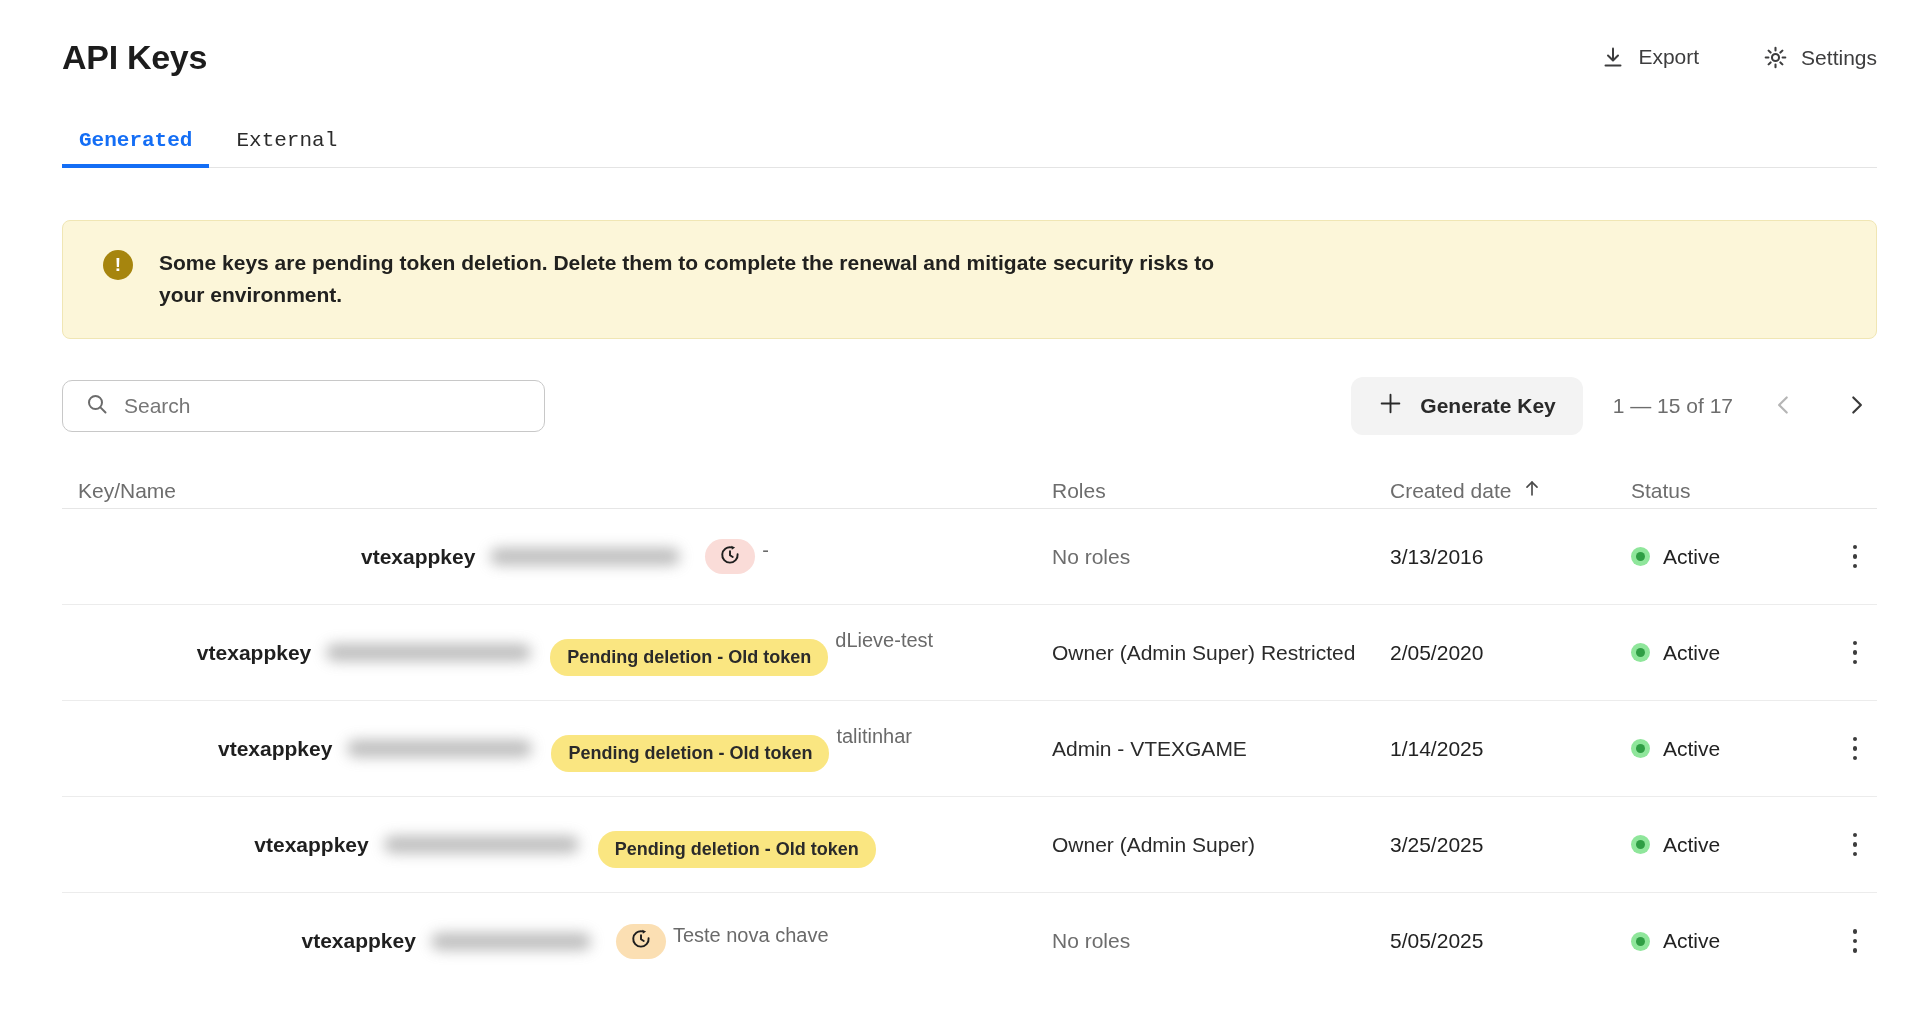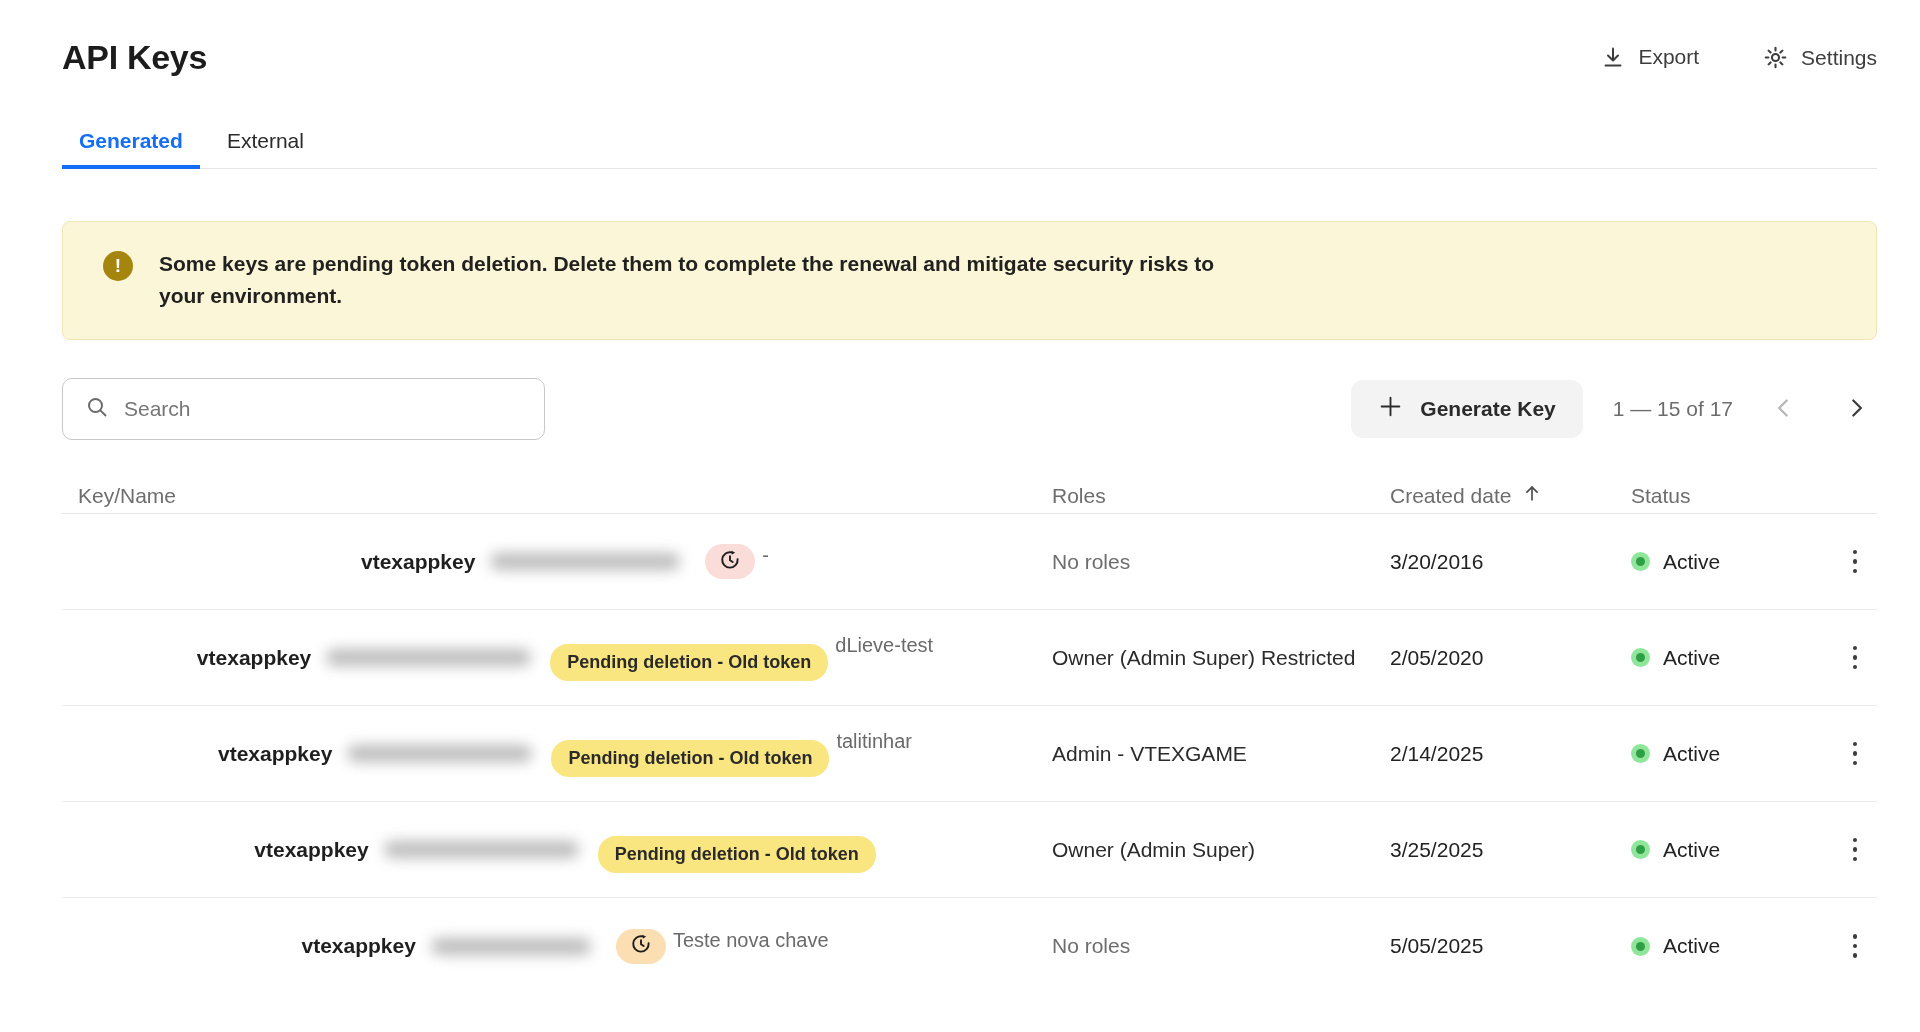--- a/index.html
+++ b/index.html
@@ -16,21 +16,21 @@
   .page-title { font-size: 34px; font-weight: 700; color: #1c1c1c; letter-spacing: -0.3px; }
   .header-actions { display: flex; align-items: flex-start; gap: 64px; }
   .action-btn {
     display: flex; align-items: center; gap: 13px;
     background: none; border: none; cursor: pointer;
     font-family: inherit; font-size: 21px; color: #3d3d3e;
   }
   .action-btn svg { display: block; }
 
   
-  .tabs { display: flex; gap: 10px; margin-top: 44px; border-bottom: 1px solid #e4e4e4; }
+  .tabs { display: flex; gap: 10px; margin-top: 44px; border-bottom: 1px solid #e4e4e4; font-family: Liberation Mono, monospace; }
   .tab {
     background: none; border: none; cursor: pointer; font-family: inherit;
     font-size: 21px; color: #2b2b2b; padding: 8px 17px 15px; position: relative;
   }
   .tab.active { color: #146EF5; font-weight: 600; }
   .tab.active::after {
     content: ""; position: absolute; left: 0; right: 0; bottom: -1px;
     height: 4px; background: #146EF5;
   }
 
@@ -44,21 +44,21 @@
     width: 30px; height: 30px; border-radius: 50%; background: #A6850E;
     color: #fff; font-weight: 700; font-size: 19px;
     display: flex; align-items: center; justify-content: center;
     flex: 0 0 30px; margin-top: 3px;
   }
   .banner-text { font-size: 21px; font-weight: 600; line-height: 1.5; max-width: 1080px; color: #21211f; }
 
   
   .toolbar { margin-top: 38px; display: flex; align-items: center; justify-content: space-between; }
   .search-box {
-    width: 483px; height: 62px; border: 1px solid #c8c8c8; border-radius: 10px;
+    width: 483px; height: 52px; border: 1px solid #c8c8c8; border-radius: 10px;
     display: flex; align-items: center; gap: 15px; padding: 0 22px; background: #fff;
   }
   .search-box input {
     border: none; outline: none; flex: 1; font-family: inherit;
     font-size: 21px; color: #333; background: transparent;
   }
   .search-box input::placeholder { color: #767676; }
   .toolbar-right { display: flex; align-items: center; gap: 30px; }
   .generate-btn {
     background: #f3f3f3; border: none; border-radius: 12px; cursor: pointer;
@@ -218,21 +218,21 @@
                 <path d="M13.5 3.7A8.4 8.4 0 1 0 20.3 11.2"></path>
                 <path d="M13.4 1.8L17.6 3.9 14 6.3" fill="#1e1e1e" stroke="none"></path>
                 <path d="M12 7.9V12.2L15 14.2"></path>
               </svg>
             </span>
           </span>
         </div>
         <span class="key-sub">-</span>
       </div>
       <div class="roles-cell muted">No roles</div>
-      <div class="date-cell">3/20/2016</div>
+      <div class="date-cell">3/13/2016</div>
       <div class="status-cell">
         <span class="status-dot-outer">
             <span class="status-dot-inner"></span>
           </span>
         <span>Active</span>
       </div>
       <button class="kebab">
         <span class="dot"></span>
           <span class="dot"></span>
           <span class="dot"></span>
@@ -266,21 +266,21 @@
     <div class="row">
       <div class="key-cell">
         <div class="key-line">
           <span class="key-prefix">vtexappkey</span>
           <span class="blur-chip" style="width:185px"></span>
           <span class="pill-warn">Pending deletion - Old token</span>
         </div>
         <span class="key-sub">talitinhar</span>
       </div>
       <div class="roles-cell">Admin - VTEXGAME</div>
-      <div class="date-cell">2/14/2025</div>
+      <div class="date-cell">1/14/2025</div>
       <div class="status-cell">
         <span class="status-dot-outer">
             <span class="status-dot-inner"></span>
           </span>
         <span>Active</span>
       </div>
       <button class="kebab">
         <span class="dot"></span>
           <span class="dot"></span>
           <span class="dot"></span>

